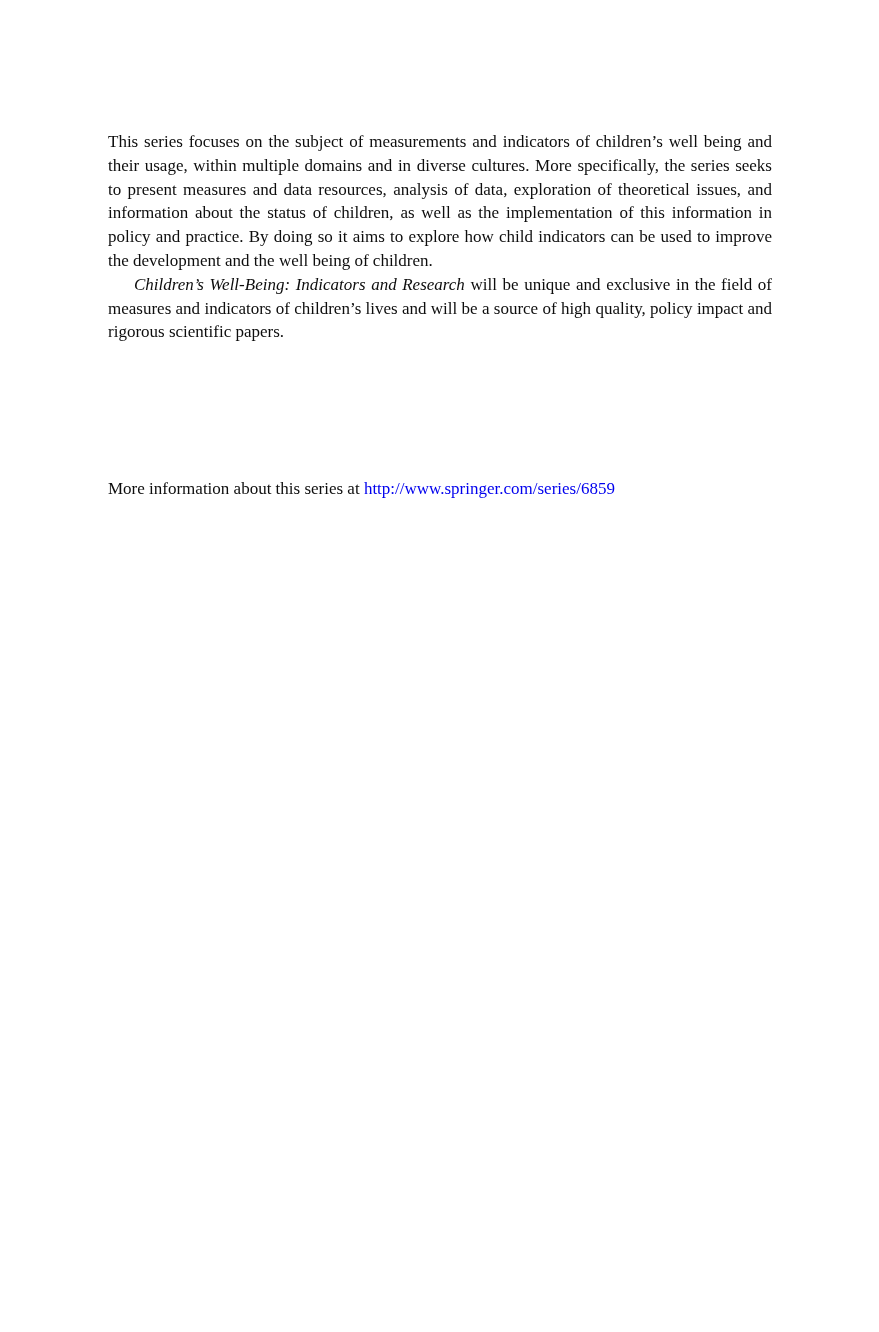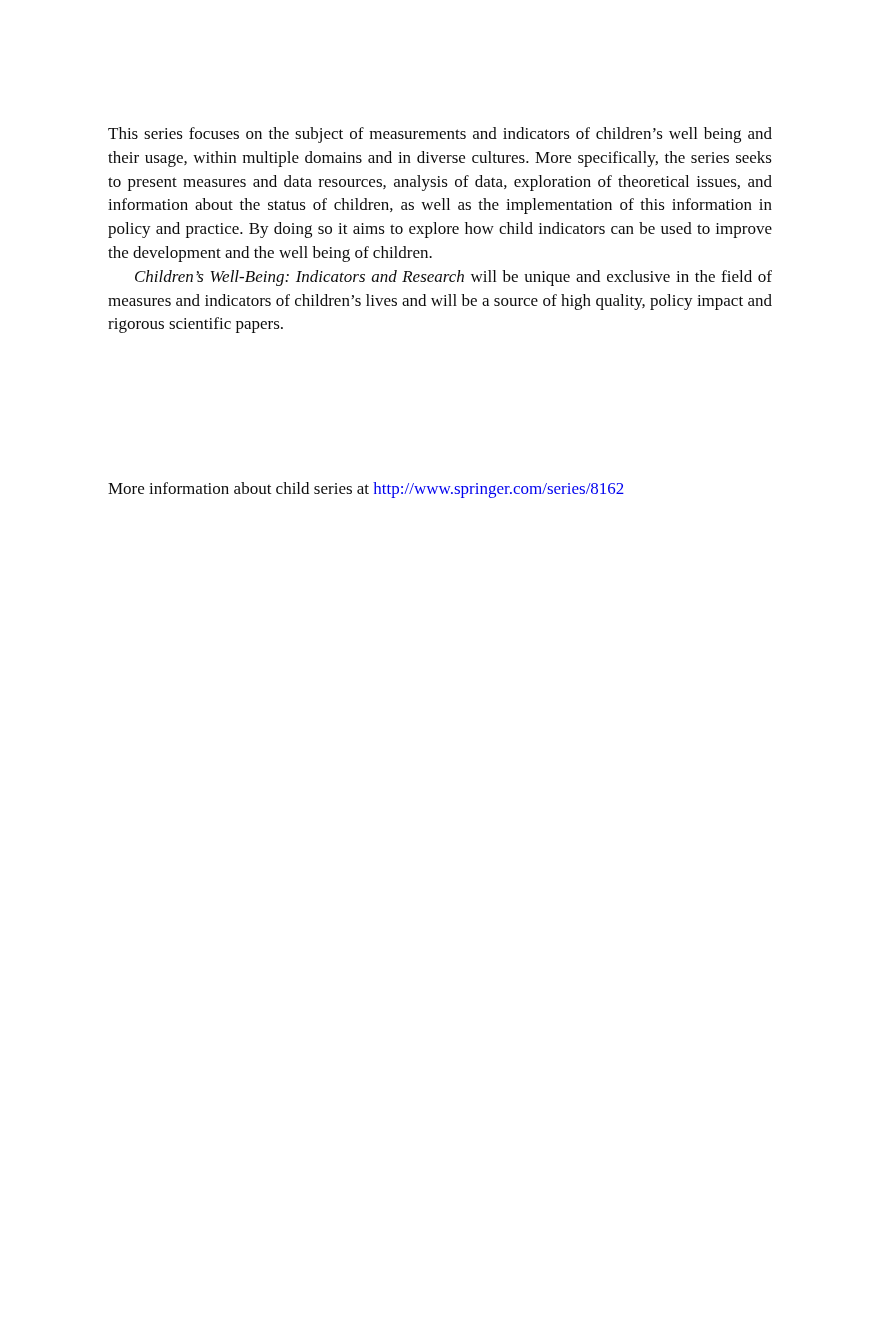--- a/index.html
+++ b/index.html
@@ -12,21 +12,21 @@
     width: 879px;
     height: 1332px;
     background: #ffffff;
     overflow: hidden;
     font-family: "Liberation Serif", "DejaVu Serif", serif;
     color: #0d0d0d;
   }
   .text-block {
     position: absolute;
     left: 108px;
-    top: 122px;
+    top: 130px;
     width: 664px;
     font-size: 17px;
     line-height: 23.8px;
   }
   .para {
     margin: 0;
     text-align: justify;
     text-align-last: left;
   }
   .para.indent {
@@ -54,15 +54,15 @@
 </head>
 <body>
 
 <div class="page">
 
   <div class="text-block">
     <p class="para no-indent">This series focuses on the subject of measurements and indicators of children’s well being and their usage, within multiple domains and in diverse cultures. More specifically, the series seeks to present measures and data resources, analysis of data, exploration of theoretical issues, and information about the status of children, as well as the implementation of this information in policy and practice. By doing so it aims to explore how child indicators can be used to improve the development and the well being of children.</p>
     <p class="para indent"><em>Children’s Well-Being: Indicators and Research</em><span> will be unique and exclusive in the field of measures and indicators of children’s lives and will be a source of high quality, policy impact and rigorous scientific papers.</span></p>
   </div>
 
-  <p class="more-info"><span>More information about child series at </span><a class="series-link" href="#" style="color: rgb(0, 0, 238);">http://www.springer.com/series/8162</a></p>
+  <p class="more-info"><span>More information about this series at </span><a class="series-link" href="#" style="color: rgb(0, 0, 238);">http://www.springer.com/series/6859</a></p>
 
 </div>
 
 </body></html>

